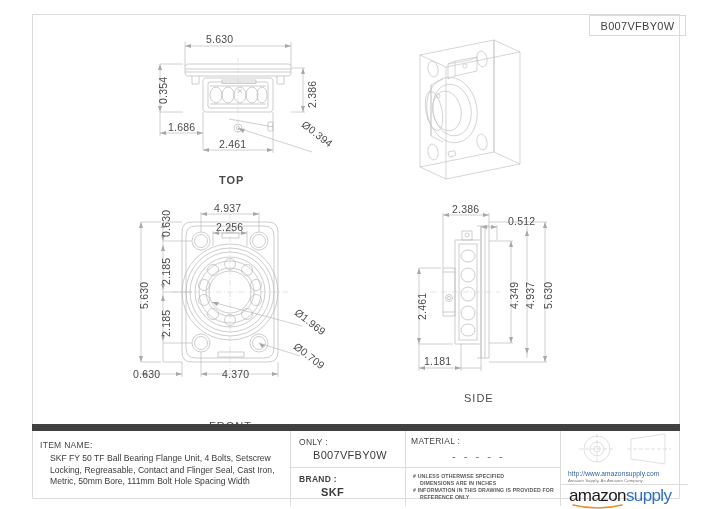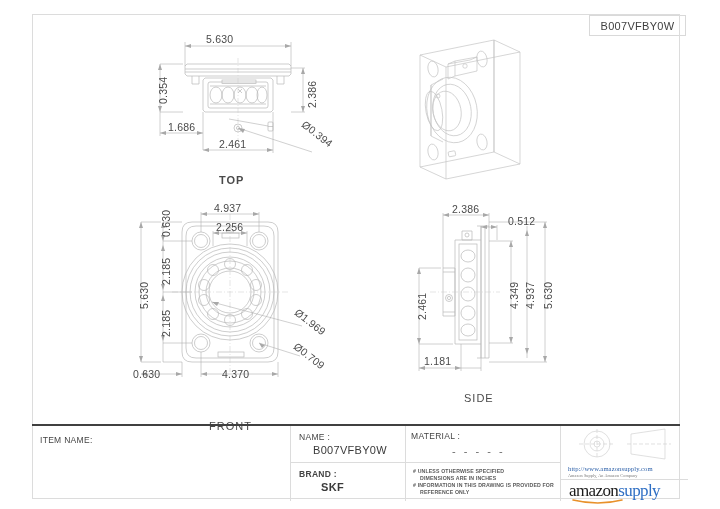--- a/index.html
+++ b/index.html
@@ -74,32 +74,32 @@
     letter-spacing: 1px;
   }
   
   .tb {
     position: absolute;
     left: 32px;
     top: 424px;
     width: 648px;
     height: 75px;
     box-sizing: border-box;
-    border-top: 2px solid #404040;
+    border-top: 7px solid #404040;
   }
   .tb-col {
     position: absolute;
     top: 0;
     height: 75px;
     box-sizing: border-box;
   }
   .tb-c1 { left: 0px;   width: 258px; }
   .tb-c2 { left: 258px; width: 115px; border-left: 1px solid #dcdcdc;}
   .tb-c3 { left: 373px; width: 155px; border-left: 1px solid #dcdcdc;}
-  .tb-c4 { left: 528px; width: 128px; border-left: 1px solid #dcdcdc; font-family: Liberation Serif, serif;}
+  .tb-c4 { left: 528px; width: 128px; border-left: 1px solid #dcdcdc;}
   .tb-half {
     position: absolute;
     left: 0; width: 100%;
     box-sizing: border-box;
   }
   .tb-half.top { top: 0; height: 37px; border-bottom: 1px solid #dcdcdc; }
   .tb-half.bot { top: 37px; height: 38px; font-weight: bold; }
   .lbl {
     font-size: 8.5px;
     color: #444;
@@ -512,25 +512,26 @@
   <div class="dim-text rot" style="left:508px; top:309px;">4.349</div>
   <div class="dim-text rot" style="left:524px; top:309px;">4.937</div>
   <div class="dim-text rot" style="left:542px; top:309px;">5.630</div>
   <div class="dim-text" style="left:424px; top:355px;">1.181</div>
   <div class="view-label" style="left:464px; top:392px;">SIDE</div>
 
   <div class="tb">
 
     <div class="tb-col tb-c1">
       <div class="item-name-label lbl">ITEM NAME:</div>
+      <div class="item-name-body">SKF FY 50 TF Ball Bearing Flange Unit, 4 Bolts, Setscrew Locking, Regreasable, Contact and Flinger Seal, Cast Iron, Metric, 50mm Bore, 111mm Bolt Hole Spacing Width</div>
     </div>
 
     <div class="tb-col tb-c2">
       <div class="tb-half top">
-        <div class="asin-label lbl">NAME :</div>
+        <div class="asin-label lbl">ONLY :</div>
         <div class="asin-value val">B007VFBY0W</div>
       </div>
       <div class="tb-half bot">
         <div class="brand-label lbl">BRAND :</div>
         <div class="brand-value val" style="left:30px;">SKF</div>
       </div>
     </div>
 
     <div class="tb-col tb-c3">
       <div class="tb-half top">

